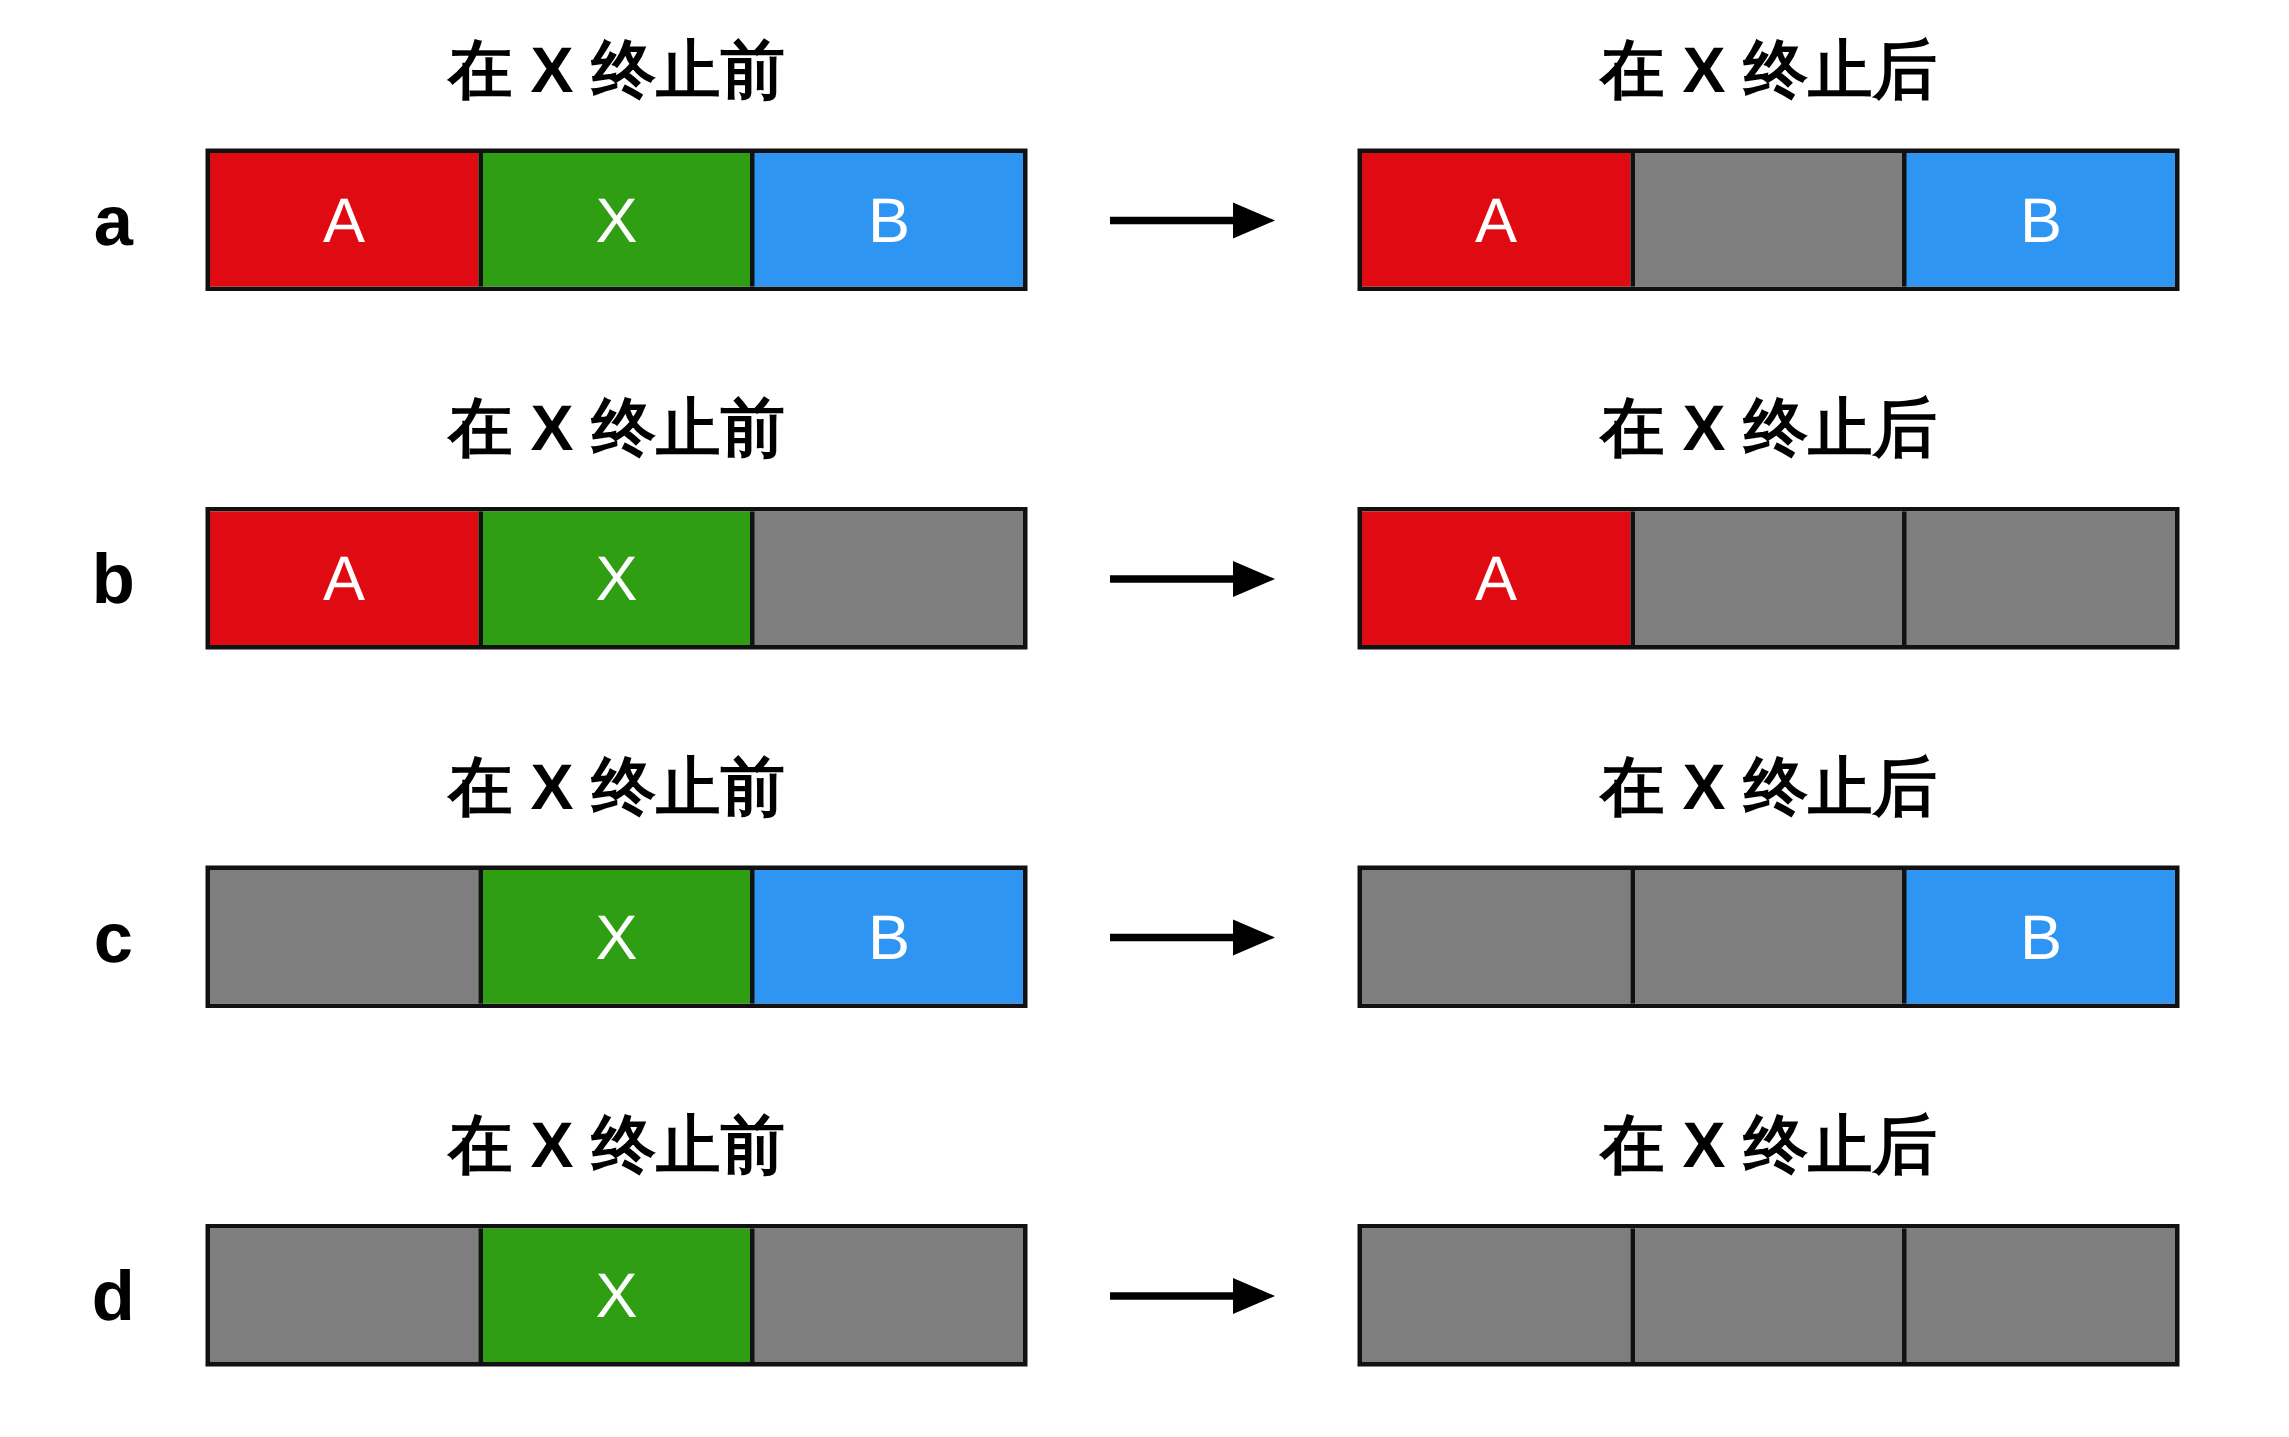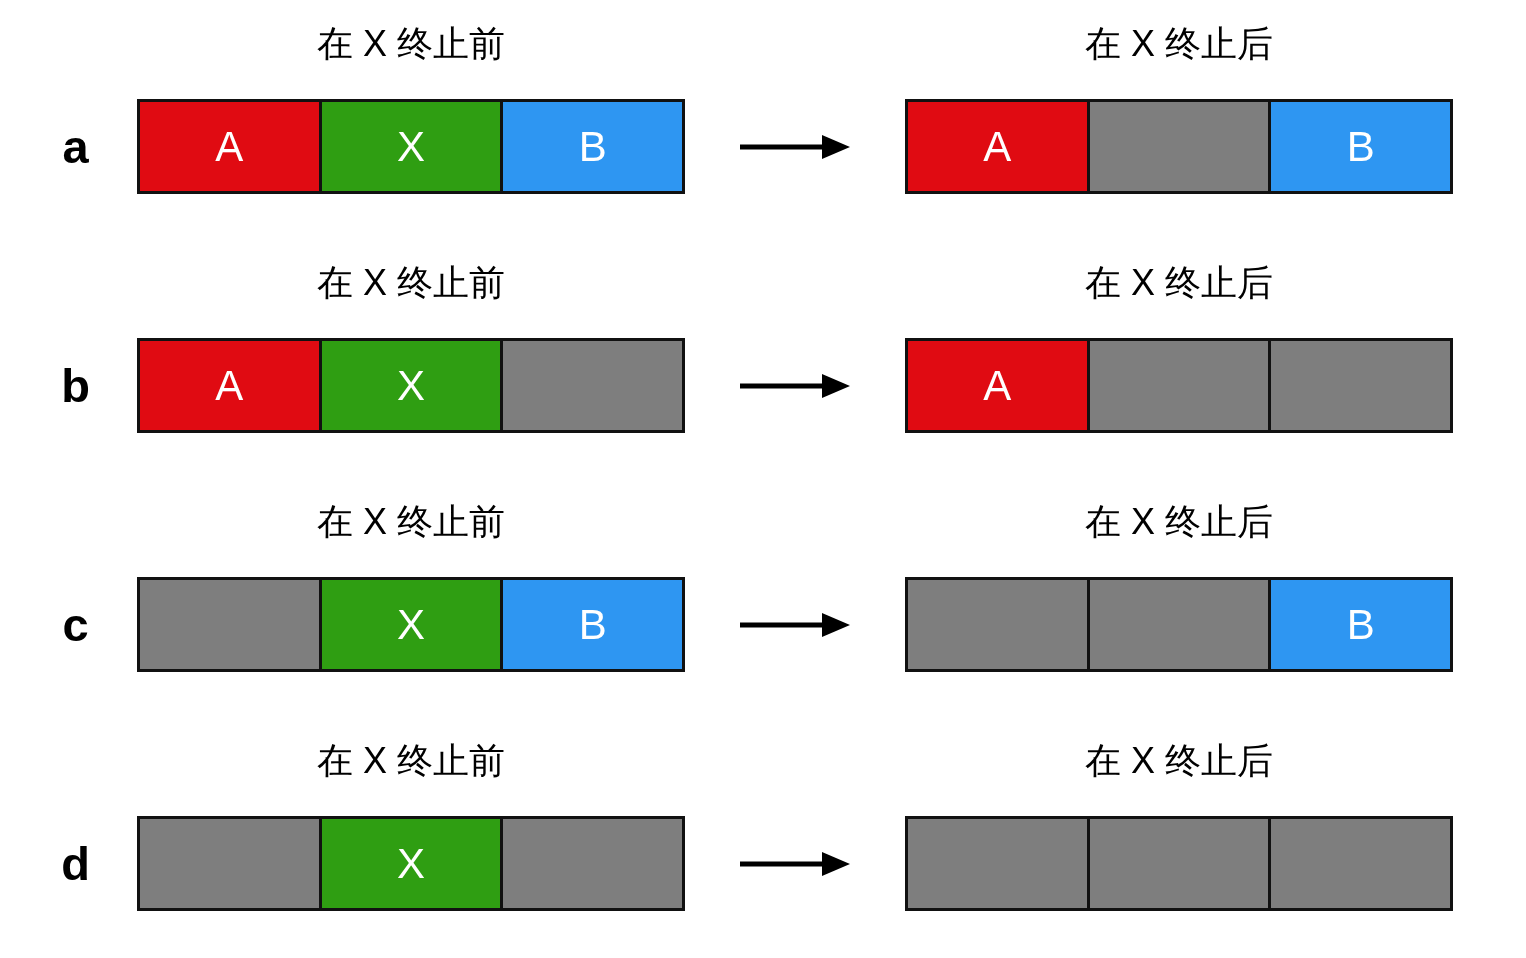--- a/index.html
+++ b/index.html
@@ -32,22 +32,22 @@
     padding-left: 14px;
     font-size: 47px;
     font-weight: 700;
     color: var(--text, #000);
     line-height: 1;
   }
   .panel-title {
     grid-row: 1;
     align-self: start;
     text-align: center;
-    font-size: 36px;
-    font-weight: 400;
+    font-size: 43px;
+    font-weight: 700;
     color: var(--text, #000);
     line-height: 1.05;
     white-space: nowrap;
   }
   .title-before { grid-column: 2; }
   .title-after  { grid-column: 4; text-align: center; }
 
   .bar {
     grid-row: 2;
     display: flex;

